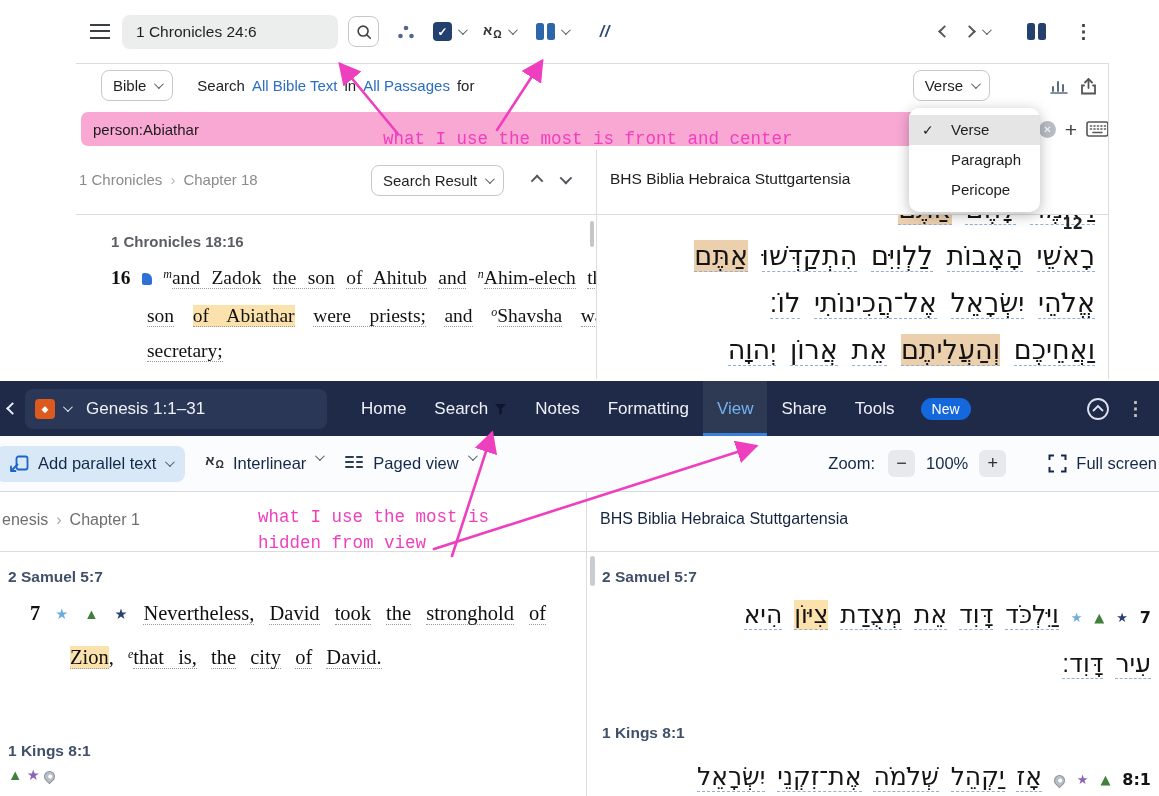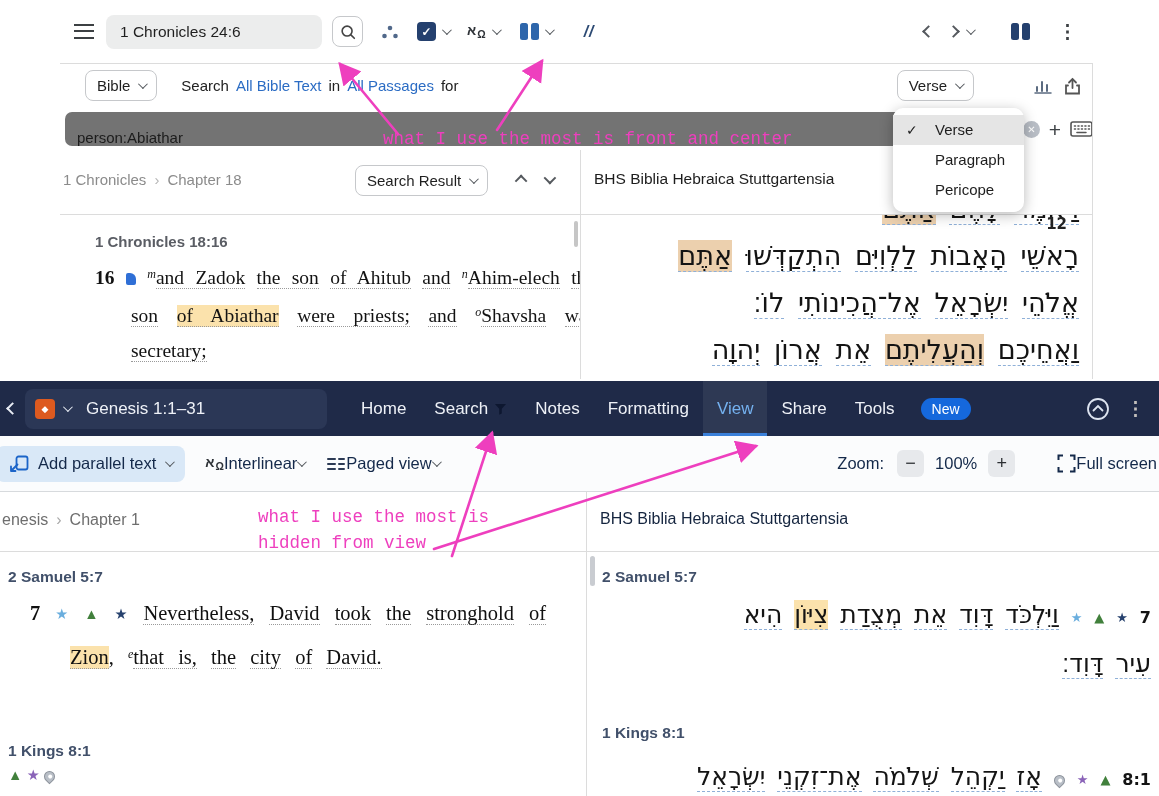--- a/index.html
+++ b/index.html
@@ -1,21 +1,21 @@
 <!DOCTYPE html>
 <html><head>
 <meta charset="utf-8">
 <style>
   *{box-sizing:border-box;margin:0;padding:0}
   body{background:#fff}
   .screen{position:relative;width:1159px;height:796px;background:#fff;overflow:hidden;
     font-family:"Liberation Sans",sans-serif;color:#222}
 
   
-  .old-ui{position:absolute;left:60px;top:0;width:1033px;height:379px;background:#fff}
+  .old-ui{position:absolute;left:76px;top:0;width:1033px;height:379px;background:#fff}
   .o-row1{position:absolute;left:0;top:0;width:1033px;height:63px;display:flex;align-items:center}
   .ic-burger{width:20px;height:15px;border-top:2.2px solid #3c4043;border-bottom:2.2px solid #3c4043;position:relative;margin-left:14px}
   .ic-burger::after{content:"";position:absolute;left:0;top:4.2px;width:100%;height:2.2px;background:#3c4043}
   .ref-box{margin-left:12px;width:216px;height:34px;background:#eceded;border-radius:8px;display:flex;align-items:center;padding-left:14px;font-size:15.5px;color:#1f1f1f}
   .btn-sq{margin-left:10px;width:31px;height:31px;border:1px solid #c6c8cb;border-radius:8px;display:flex;align-items:center;justify-content:center;background:#fff}
   .grp{display:flex;align-items:center;gap:6px}
   .chev{display:inline-block;width:7px;height:7px;border-right:1.7px solid #55595e;border-bottom:1.7px solid #55595e}
   .chev.down{transform:rotate(45deg) translateY(-2px)}
   .chev.up{transform:rotate(-135deg) translateY(-2px)}
   .chev.left{transform:rotate(135deg)}
@@ -28,21 +28,21 @@
   .ic-alef::after{content:"Ω";font-size:10.5px;vertical-align:-3px;margin-left:1px}
   .ic-cols{display:flex;gap:3px}
   .ic-cols i{display:block;width:8px;height:17px;border-radius:2.5px;background:#2e66ab}
   .ic-cols.navy i{background:#24406e}
   .slashes{font-size:16px;font-weight:700;font-style:italic;color:#2c4a73;letter-spacing:1px}
   .vdots::before{content:"⋮";font-size:19px;color:#3c4043;font-weight:700}
   .o-row2{position:absolute;left:0;top:63px;width:1033px;height:45px;display:flex;align-items:center;font-size:15px}
   .chip{border:1px solid #c6c8cb;border-radius:8px;height:31px;display:flex;align-items:center;padding:0 11px;gap:8px;background:#fff;font-size:15px;color:#1f1f1f}
   .lnk{color:#2b6cc4}
   .o-row3{position:absolute;left:0;top:108px;width:1033px;height:42px;display:flex;align-items:center}
-  .search-input{margin-left:5px;width:950px;height:34px;background:#737373;border-radius:7px;display:flex;align-items:flex-end;padding-left:12px;font-size:15px;color:#1c1c1c}
+  .search-input{margin-left:5px;width:950px;height:34px;background:#f9a8d4;border-radius:7px;display:flex;align-items:center;padding-left:12px;font-size:15px;color:#1c1c1c}
   .clear-ic{margin-left:11px;width:17px;height:17px;border-radius:50%;background:#b9bec6;color:#fff;display:flex;align-items:center;justify-content:center}
   .clear-ic::before{content:"✕";font-size:10px}
   .plus-ic{margin-left:9px;font-size:21px;color:#3f4347;line-height:1}
   .plus-ic::before{content:"+"}
   .o-row4{position:absolute;left:0;top:150px;width:1033px;height:64px}
   .o-bc{position:absolute;left:3px;top:21px;font-size:15px;color:#8b8b8b;display:flex;gap:8px;align-items:center}
   .o-bc .sep{color:#b5b5b5}
   .sr-chip{position:absolute;left:295px;top:15px}
   .o-updown{position:absolute;left:458px;top:25px;display:flex;gap:17px}
   .o-bhs{position:absolute;left:534px;top:20px;font-size:15.5px;color:#1d1d1d}
@@ -76,21 +76,21 @@
   .chev.white{border-color:#e8ecf4}
   .res-chip{margin-left:8px;width:302px;height:40px;background:#2b3756;border-radius:8px;display:flex;align-items:center}
   .res-ic{margin-left:10px;width:20px;height:20px;background:#dd5a1f;border-radius:4px;display:flex;align-items:center;justify-content:center;color:#fff}
   .res-ic::before{content:"◆";font-size:9px}
   .tabs{display:flex;height:55px;margin-left:20px}
   .tab{height:55px;display:flex;align-items:center;padding:0 14px;gap:6px;cursor:default}
   .tab.active{background:rgba(255,255,255,.07);color:#74b1ef;box-shadow:inset 0 -3px 0 #3a80d9}
   .new-badge{margin-left:12px;background:#1568dc;color:#fff;font-size:14px;border-radius:12px;padding:3px 11px}
   .n-toolbar{position:absolute;left:0;top:436px;width:1159px;height:56px;background:#fbfcfd;border-bottom:1px solid #d7dadd;display:flex;align-items:center;font-size:16.5px;color:#14294a}
   .bchip{height:36px;background:#d9e8f7;border-radius:8px;display:flex;align-items:center;padding:0 13px;gap:9px}
-  .tgrp{display:flex;align-items:center;}
+  .tgrp{display:flex;gap:9px}
   .zbtn{width:27px;height:27px;background:#e7e9ec;border-radius:6px;display:flex;align-items:center;justify-content:center;font-size:18px;color:#2c2f33}
   .n-headers{position:absolute;left:0;top:492px;width:1159px;height:59px;background:#fff}
   .n-bc{position:absolute;left:2px;top:19px;font-size:16px;color:#6e6e6e;display:flex;gap:8px;align-items:center}
   .n-bc .sep{color:#a8a8a8}
   .n-title{position:absolute;left:600px;top:18px;font-size:16px;color:#15253f}
   .n-left{position:absolute;left:0;top:552px;width:586px;height:244px;overflow:hidden;background:#fff}
   .n-heading{font-size:15.5px;font-weight:700;color:#41506a}
   .n-verse{position:absolute;left:30px;top:42px;width:516px;padding-left:40px;text-indent:-40px;
     font-family:"Liberation Serif",serif;font-size:20.5px;line-height:39.5px;text-align:justify;word-spacing:9px;color:#101010}
   .n-verse .mk{font-size:14.5px}

